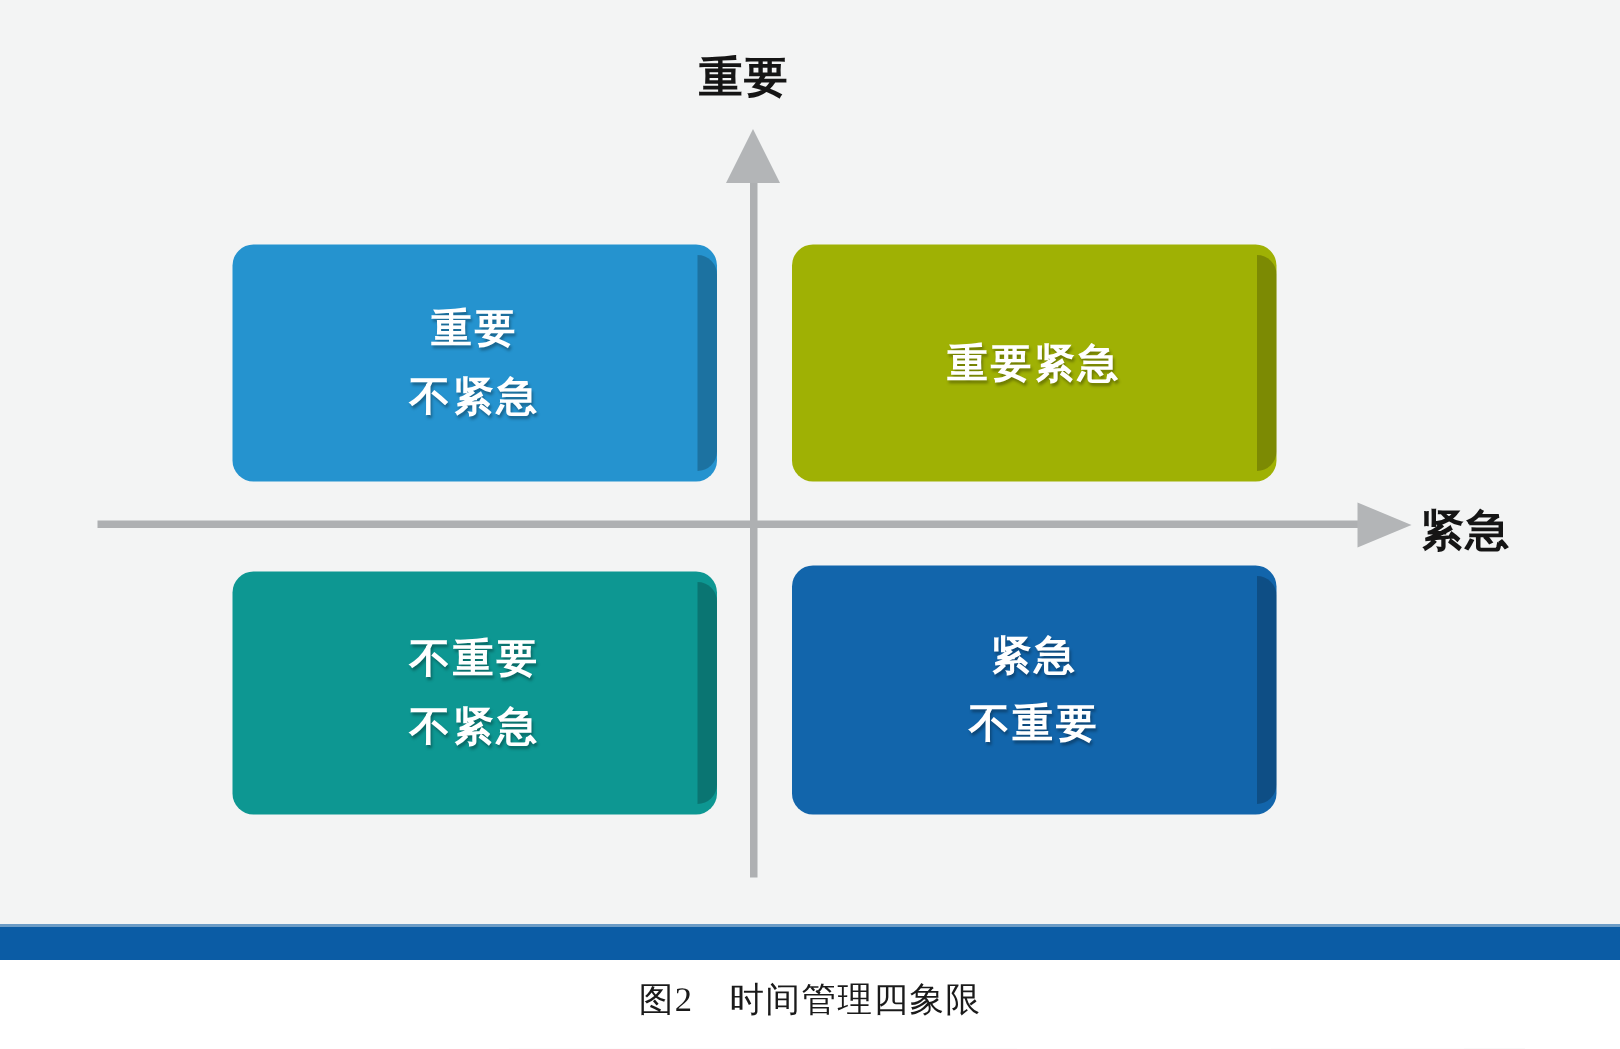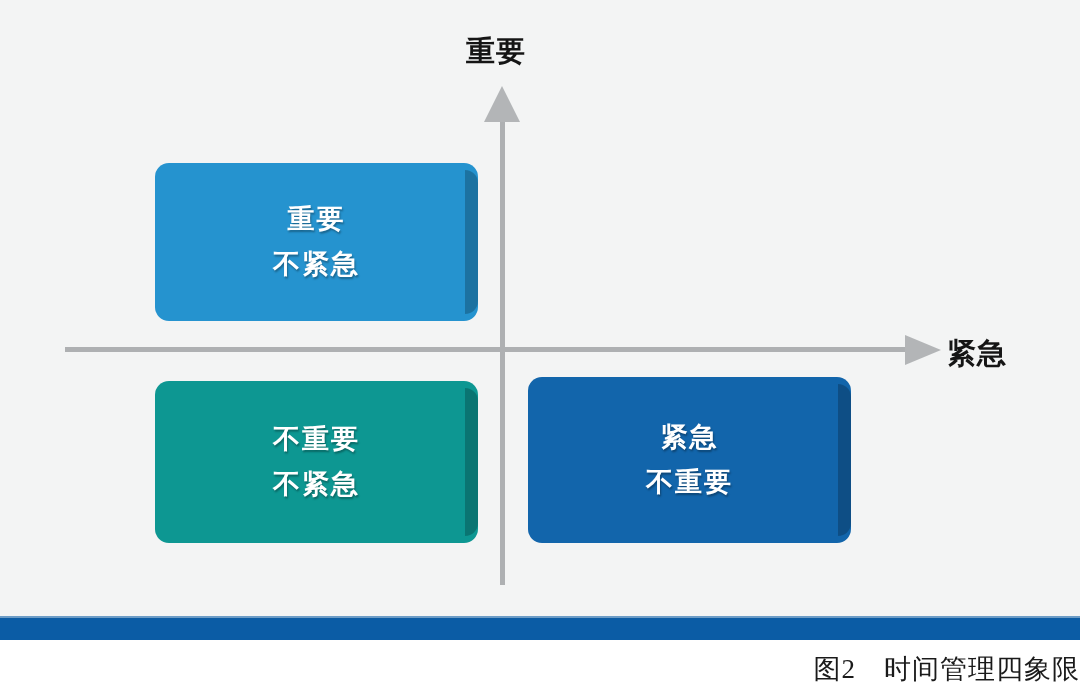--- a/index.html
+++ b/index.html
@@ -160,23 +160,23 @@
     background: #0b5ca5;
     border-top: 2px solid #6c9cc6;
   }
 
   
   .caption {
     position: absolute;
     left: 0;
     top: 651px;
     width: 1080px;
-    text-align: right;
+    text-align: center;
     color: #1a1a1a;
-    font-size: 27px;
+    font-size: 23px;
     letter-spacing: 1px;
     white-space: pre;
     font-family: "Liberation Serif", "DejaVu Serif", serif;
   }
 </style>
 </head>
 <body>
 
 <div id="page">
 
@@ -188,20 +188,23 @@
     <div class="axis-h-arrow"></div>
 
     <div class="axis-label top">重要</div>
     <div class="axis-label right">紧急</div>
 
     <div class="quad" id="quad-tl">
       <div class="qtext">重要</div>
       <div class="qtext">不紧急</div>
     </div>
 
+    <div class="quad" id="quad-tr">
+      <div class="qtext">重要紧急</div>
+    </div>
 
     <div class="quad" id="quad-bl">
       <div class="qtext">不重要</div>
       <div class="qtext">不紧急</div>
     </div>
 
     <div class="quad" id="quad-br">
       <div class="qtext">紧急</div>
       <div class="qtext">不重要</div>
     </div>

